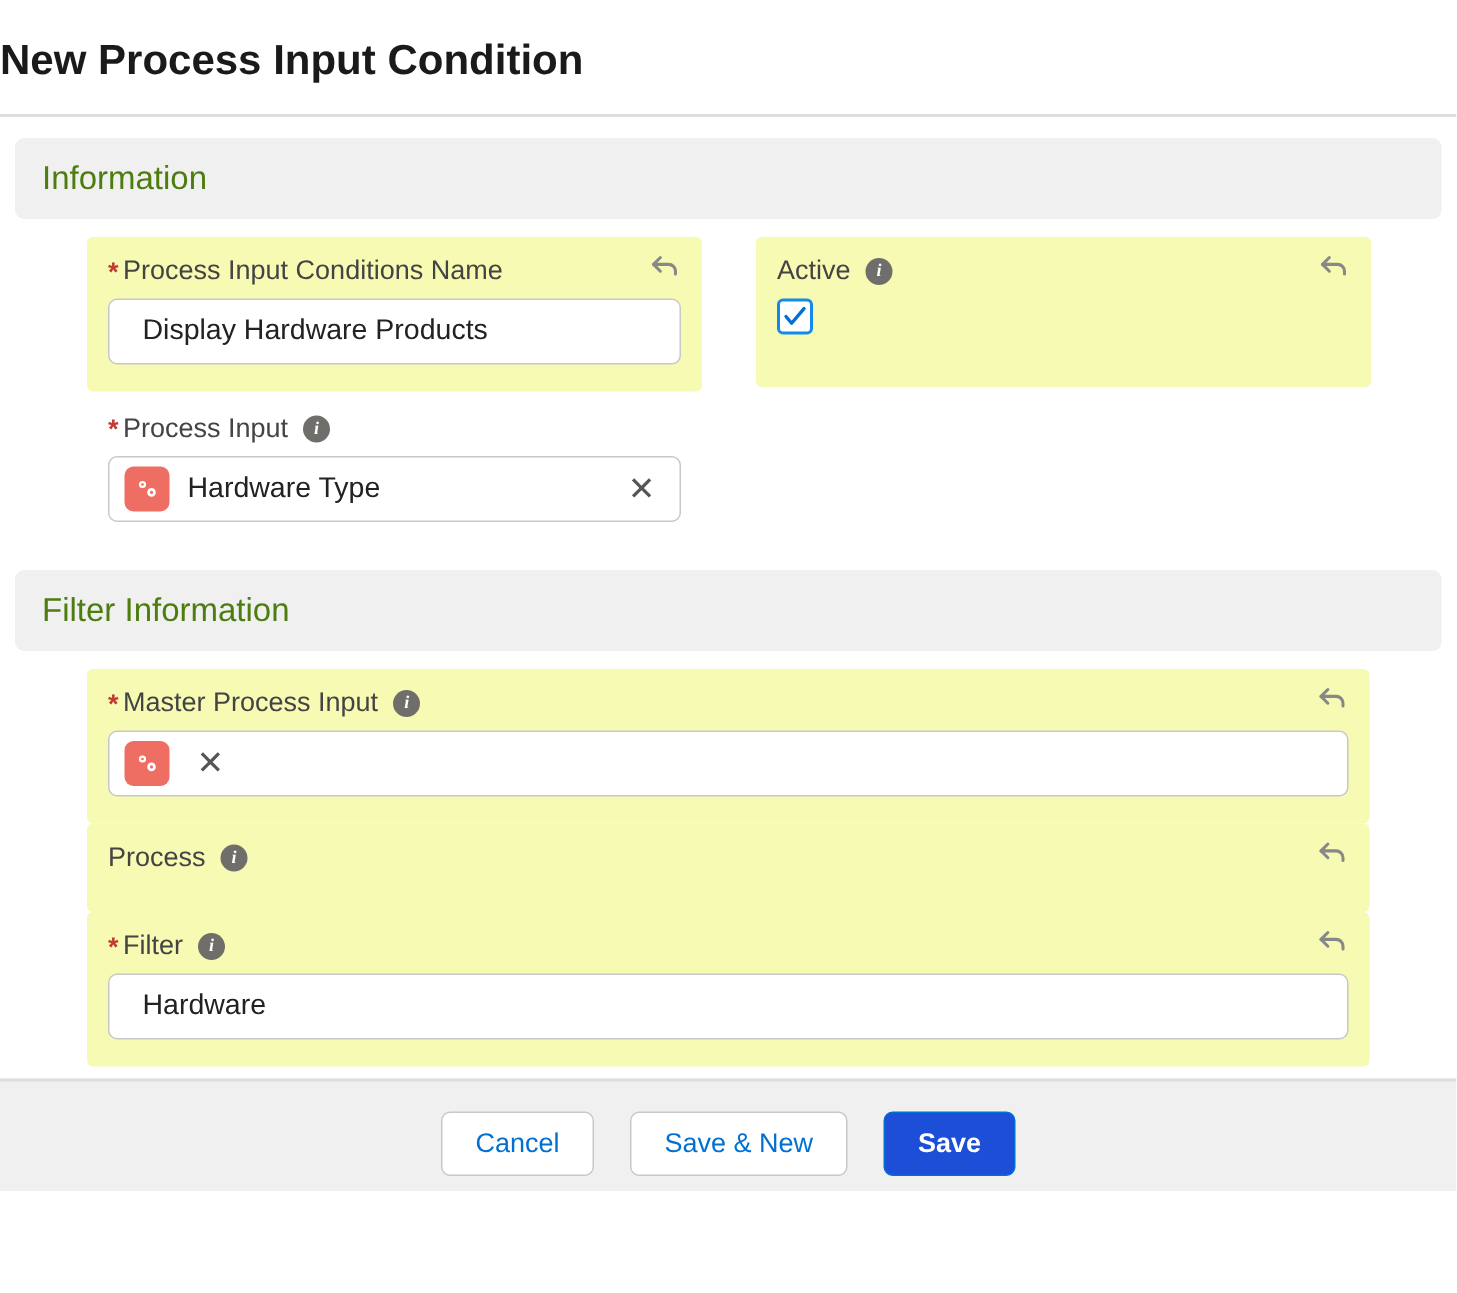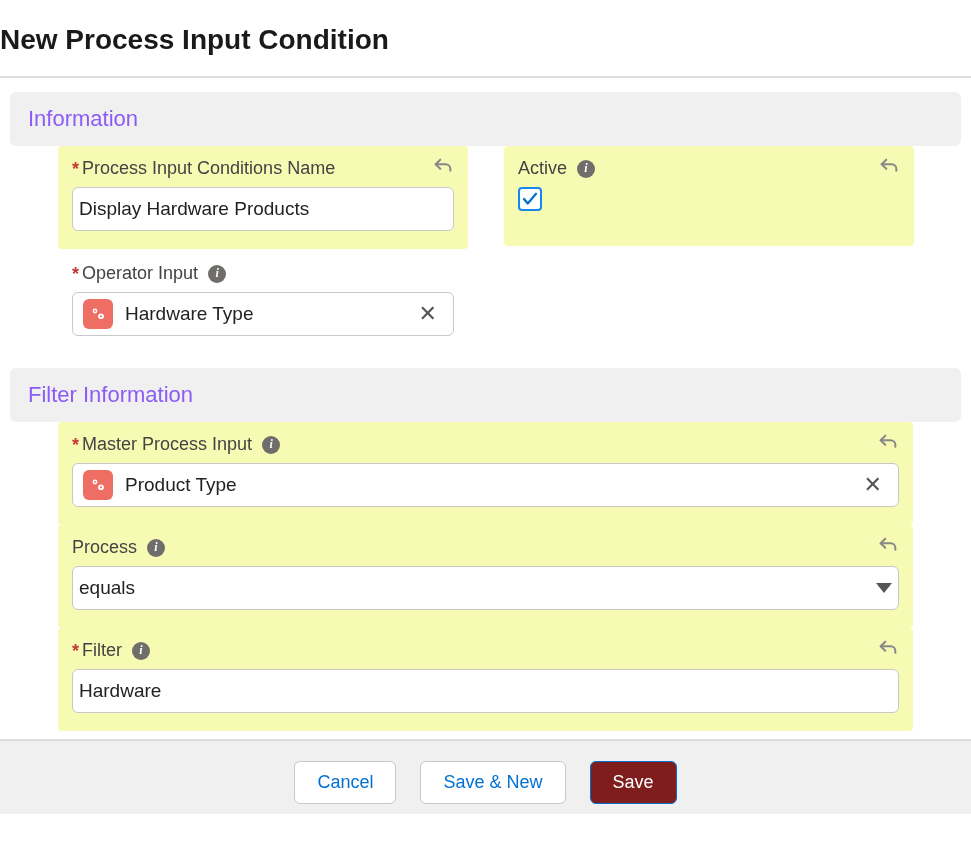--- a/index.html
+++ b/index.html
@@ -17,21 +17,22 @@
   color: #1a1a1a;
 }
 .divider { border-bottom: 2px solid #ddd; }
 .content { padding: 10px 10px 0 10px; }
 .section-header {
   background: #f0f0f0;
   border-radius: 6px;
   padding: 14px 18px;
   font-size: 22px;
   font-weight: 500;
-  color: #8b5cf6;
+  color: #4d7c0f;
+  margin-bottom: 12px;
   margin-top: 4px;
 }
 .columns { display: flex; gap: 36px; margin: 0 0 14px 48px; }
 .col { width: 410px; }
 .single-col { margin-left: 48px; margin-right: 48px; }
 .field-block {
   position: relative;
   padding: 12px 14px 18px 14px;
 }
 .field-block.highlight { background: #f6fab2; border-radius: 4px; }
@@ -45,21 +46,21 @@
   margin-left: 10px; font-style: italic; font-family: Georgia, serif;
 }
 .undo-icon {
   position: absolute; top: 10px; right: 14px;
   width: 22px; height: 22px; color: #888; cursor: pointer;
 }
 .text-input, .lookup, .select {
   width: 100%;
   border: 1px solid #c8c8c8;
   border-radius: 6px;
-  padding: 10px 6px;
+  padding: 10px 22px;
   font-size: 19px;
   background: #fff;
   display: flex;
   align-items: center;
 }
 .lookup { padding: 6px 10px; }
 .gear-chip {
   width: 30px; height: 30px; border-radius: 6px;
   background: #ef6e64; display: flex; align-items: center; justify-content: center;
   margin-right: 12px; flex-shrink: 0;
@@ -81,21 +82,21 @@
   background: #f0f0f0;
   padding: 20px 0 10px 0;
   display: flex; justify-content: center; gap: 24px;
   margin-top: 8px;
 }
 .btn {
   padding: 10px 22px; font-size: 18px; border-radius: 6px;
   border: 1px solid #c8c8c8; background: #fff; color: #0070d2;
   cursor: pointer; font-weight: 400;
 }
-.btn-primary { background: #7f1d1d; color: #fff; border-color: #0070d2; font-weight: 400; }
+.btn-primary { background: #1d4ed8; color: #fff; border-color: #0070d2; font-weight: 700; }
 svg { display: block; }
 </style>
 </head>
 <body>
 
 <div class="page-title">New Process Input Condition</div>
 <div class="divider"></div>
 
 <div class="content">
 
@@ -139,21 +140,21 @@
         </div>
       </div>
     </div>
   </div>
 
   <div class="columns">
     <div class="col">
       <div class="field-block" style="padding-top:0;">
         <div class="field-label-row">
           <span class="req-star">*</span>
-          <span class="field-label">Operator Input</span>
+          <span class="field-label">Process Input</span>
           <span class="info-icon">i</span>
         </div>
         <div class="lookup">
           <div class="gear-chip">
             <svg viewBox="0 0 24 24" width="18" height="18" fill="#fff">
               <circle cx="8" cy="8" r="3.2"></circle>
                 <circle cx="8" cy="8" r="1.2" fill="#ef6e64"></circle>
               <circle cx="16" cy="15" r="3.8"></circle>
                 <circle cx="16" cy="15" r="1.4" fill="#ef6e64"></circle>
             </svg>
@@ -183,40 +184,35 @@
       </div>
       <div class="lookup">
         <div class="gear-chip">
           <svg viewBox="0 0 24 24" width="18" height="18" fill="#fff">
             <circle cx="8" cy="8" r="3.2"></circle>
               <circle cx="8" cy="8" r="1.2" fill="#ef6e64"></circle>
             <circle cx="16" cy="15" r="3.8"></circle>
               <circle cx="16" cy="15" r="1.4" fill="#ef6e64"></circle>
           </svg>
         </div>
-        <span class="lookup-text">Product Type</span>
         <span class="clear-x">✕</span>
       </div>
     </div>
 
     <div class="field-block highlight">
       <div class="undo-icon">
         <svg viewBox="0 0 24 24" width="22" height="22" fill="none" stroke="#888" stroke-width="2.2" stroke-linecap="round" stroke-linejoin="round">
           <polyline points="9 4 4 9 9 14"></polyline>
             <path d="M4 9h11a5 5 0 0 1 5 5v2"></path>
         </svg>
       </div>
       <div class="field-label-row">
         <span class="field-label">Process</span>
         <span class="info-icon">i</span>
       </div>
-      <div class="select">
-        <span>equals</span>
-        <span class="chevron-down"></span>
-      </div>
     </div>
 
     <div class="field-block highlight">
       <div class="undo-icon">
         <svg viewBox="0 0 24 24" width="22" height="22" fill="none" stroke="#888" stroke-width="2.2" stroke-linecap="round" stroke-linejoin="round">
           <polyline points="9 4 4 9 9 14"></polyline>
             <path d="M4 9h11a5 5 0 0 1 5 5v2"></path>
         </svg>
       </div>
       <div class="field-label-row">

